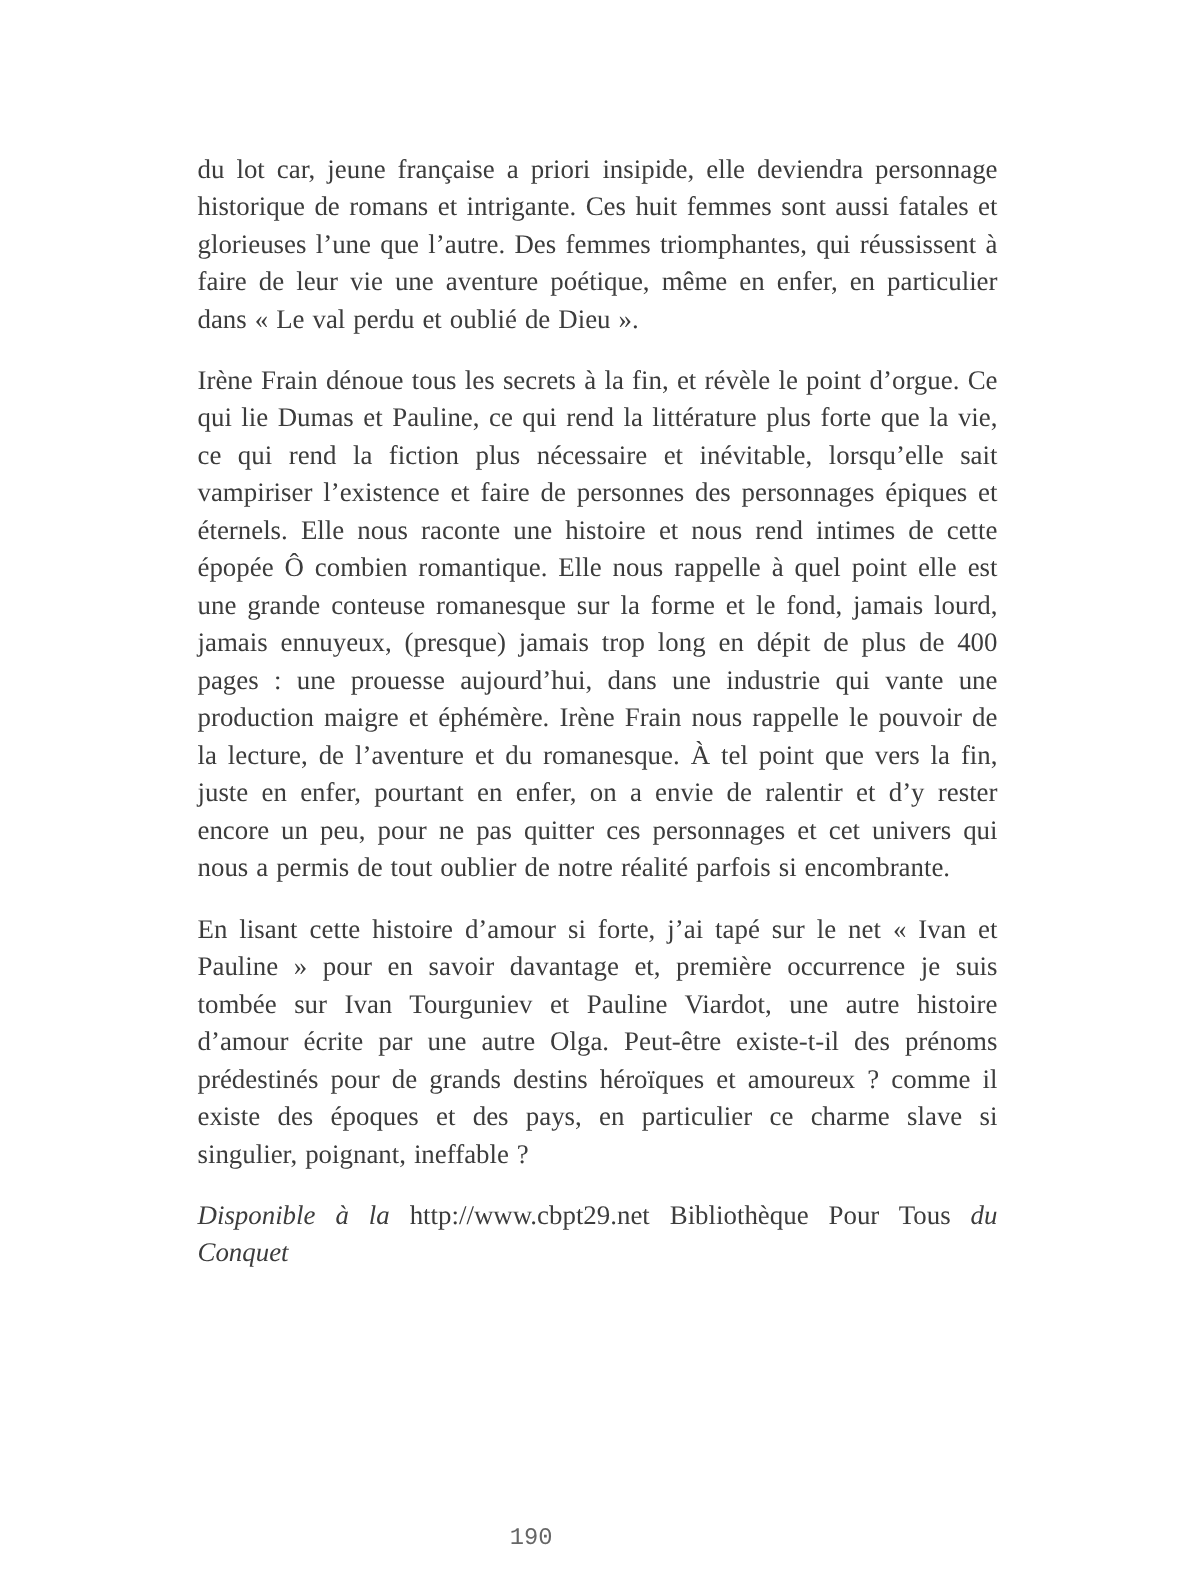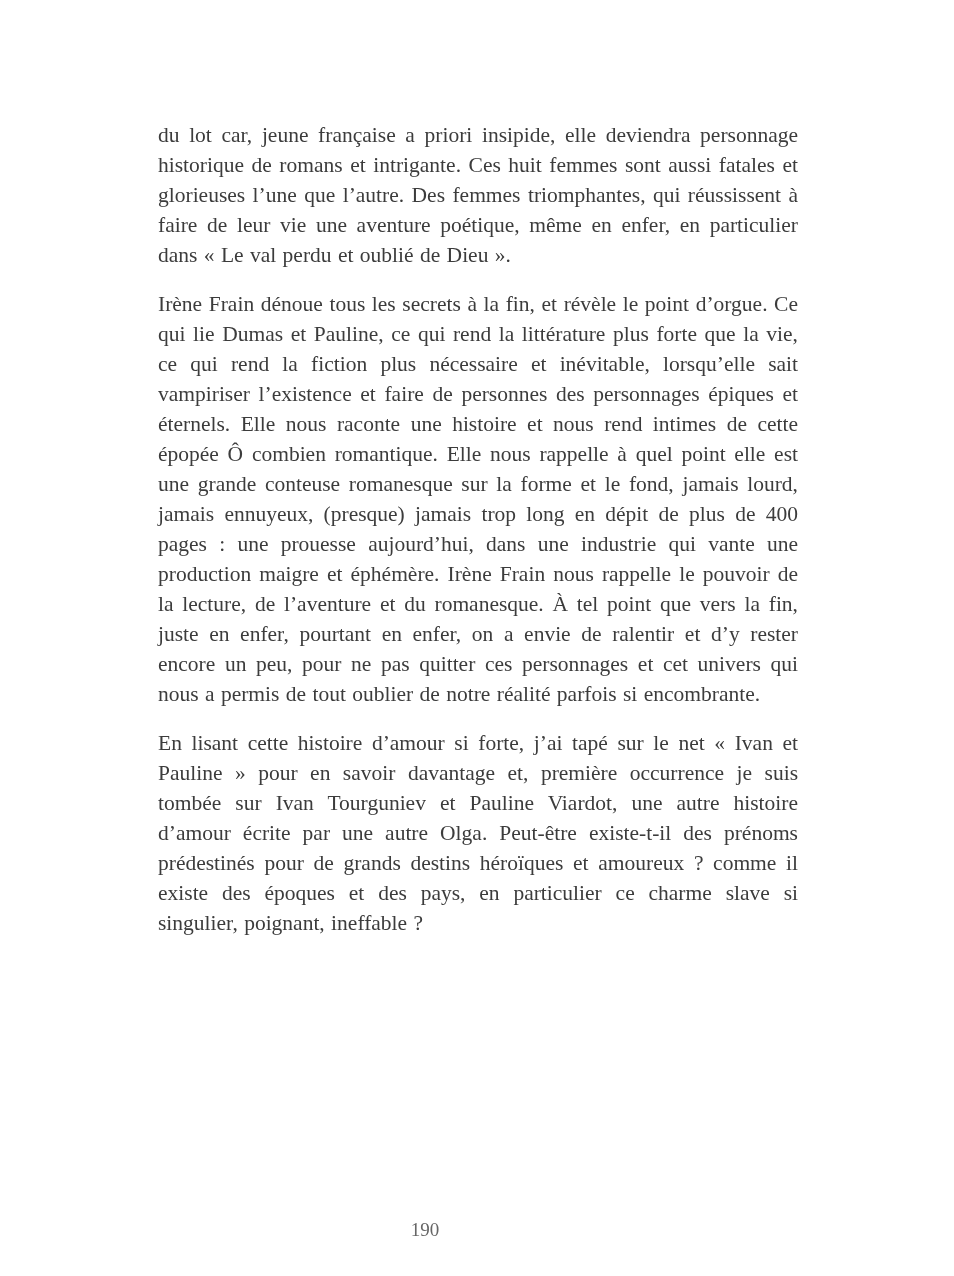--- a/index.html
+++ b/index.html
@@ -41,26 +41,27 @@
   }
   .page-number {
     position: absolute;
     left: 0;
     top: 1218px;
     width: 100%;
     text-align: center;
     font-size: 19px;
     line-height: 24px;
     color: #666666;
-    font-family: Liberation Serif, serif;
+    font-family: Liberation Mono, monospace;
   }
 </style>
 </head>
 <body>
 
 <div class="page">
   <div class="text-block">
     <p>du lot car, jeune française a priori insipide, elle deviendra personnage historique de romans et intrigante. Ces huit femmes sont aussi fatales et glorieuses l’une que l’autre. Des femmes triomphantes, qui réussissent à faire de leur vie une aventure poétique, même en enfer, en particulier dans «&nbsp;Le val perdu et oublié de Dieu&nbsp;».</p>
     <p>Irène Frain dénoue tous les secrets à la fin, et révèle le point d’orgue. Ce qui lie Dumas et Pauline, ce qui rend la littérature plus forte que la vie, ce qui rend la fiction plus nécessaire et inévitable, lorsqu’elle sait vampiriser l’existence et faire de personnes des personnages épiques et éternels. Elle nous raconte une histoire et nous rend intimes de cette épopée Ô combien romantique. Elle nous rappelle à quel point elle est une grande conteuse romanesque sur la forme et le fond, jamais lourd, jamais ennuyeux, (presque) jamais trop long en dépit de plus de 400 pages&nbsp;: une prouesse aujourd’hui, dans une industrie qui vante une production maigre et éphémère. Irène Frain nous rappelle le pouvoir de la lecture, de l’aventure et du romanesque. À tel point que vers la fin, juste en enfer, pourtant en enfer, on a envie de ralentir et d’y rester encore un peu, pour ne pas quitter ces personnages et cet univers qui nous a permis de tout oublier de notre réalité parfois si encombrante.</p>
     <p>En lisant cette histoire d’amour si forte, j’ai tapé sur le net «&nbsp;Ivan et Pauline&nbsp;» pour en savoir davantage et, première occurrence je suis tombée sur Ivan Tourguniev et Pauline Viardot, une autre histoire d’amour écrite par une autre Olga. Peut-être existe-t-il des prénoms prédestinés pour de grands destins héroïques et amoureux&nbsp;? comme il existe des époques et des pays, en particulier ce charme slave si singulier, poignant, ineffable&nbsp;?</p>
+    <p class="availability"><span>Disponible à la </span><span class="roman">http://www.cbpt29.net Bibliothèque Pour Tous</span><span> du Conquet</span></p>
   </div>
   <div class="page-number">190</div>
 </div>
 
 </body></html>

